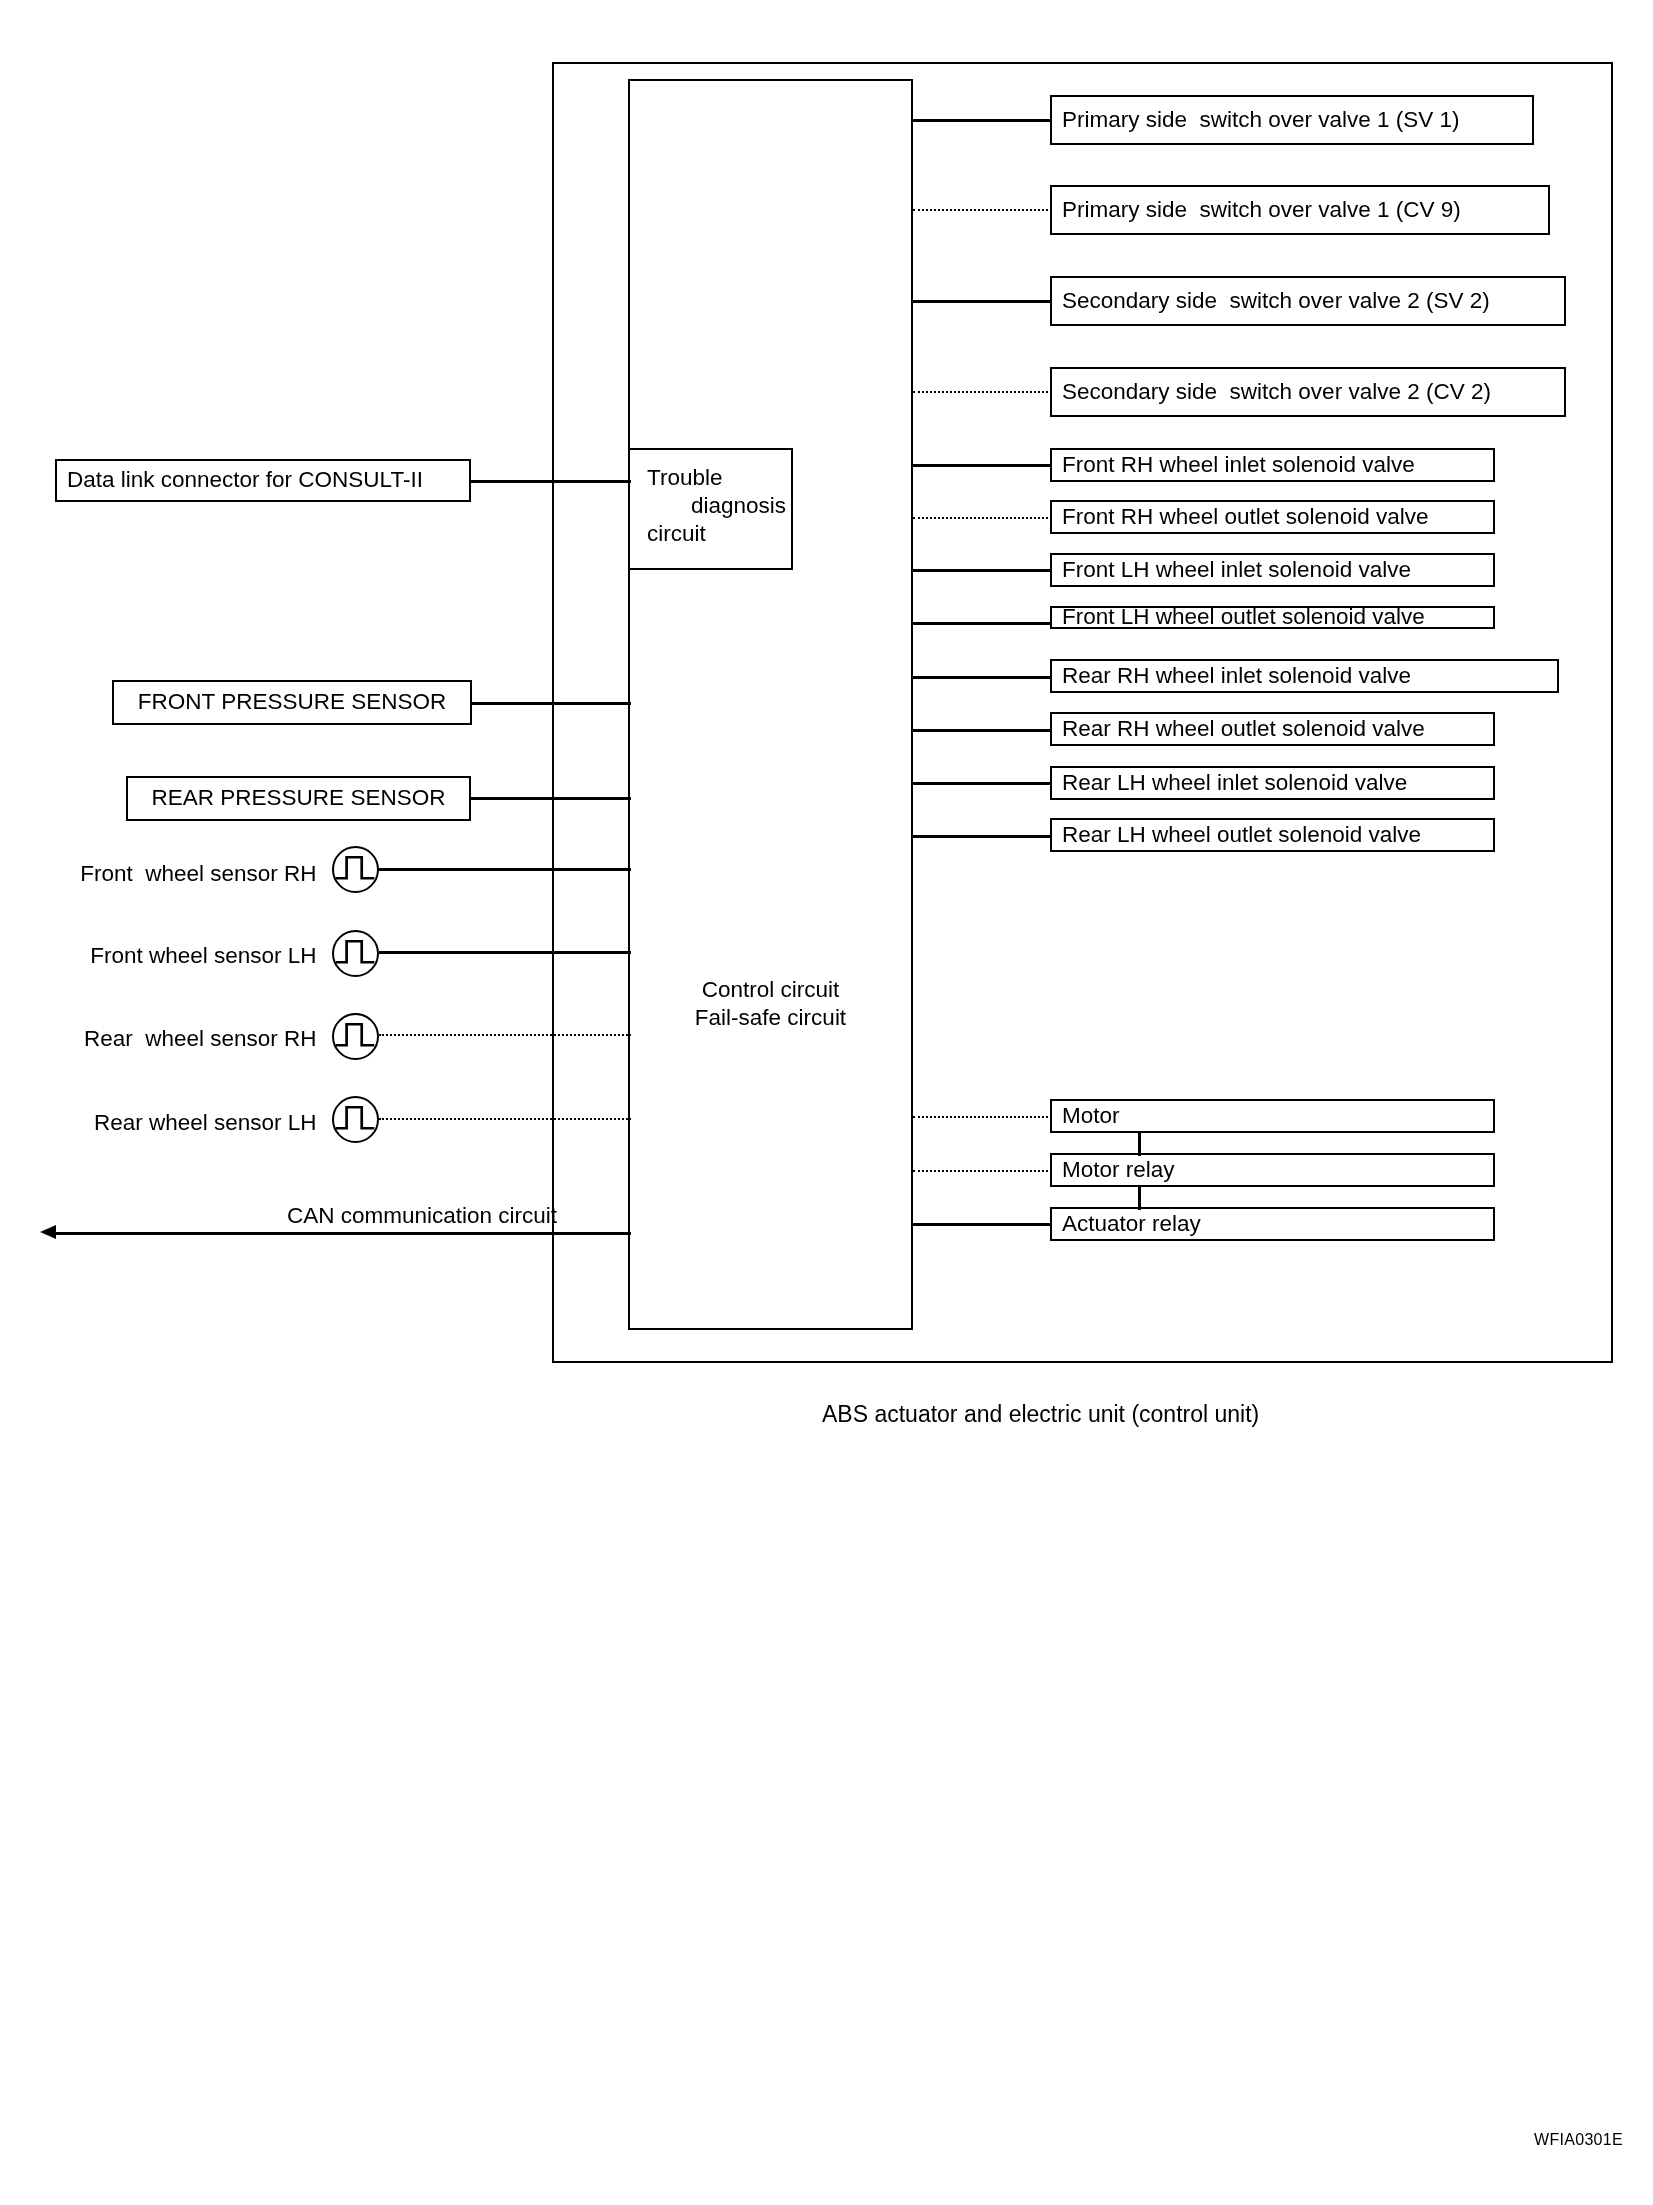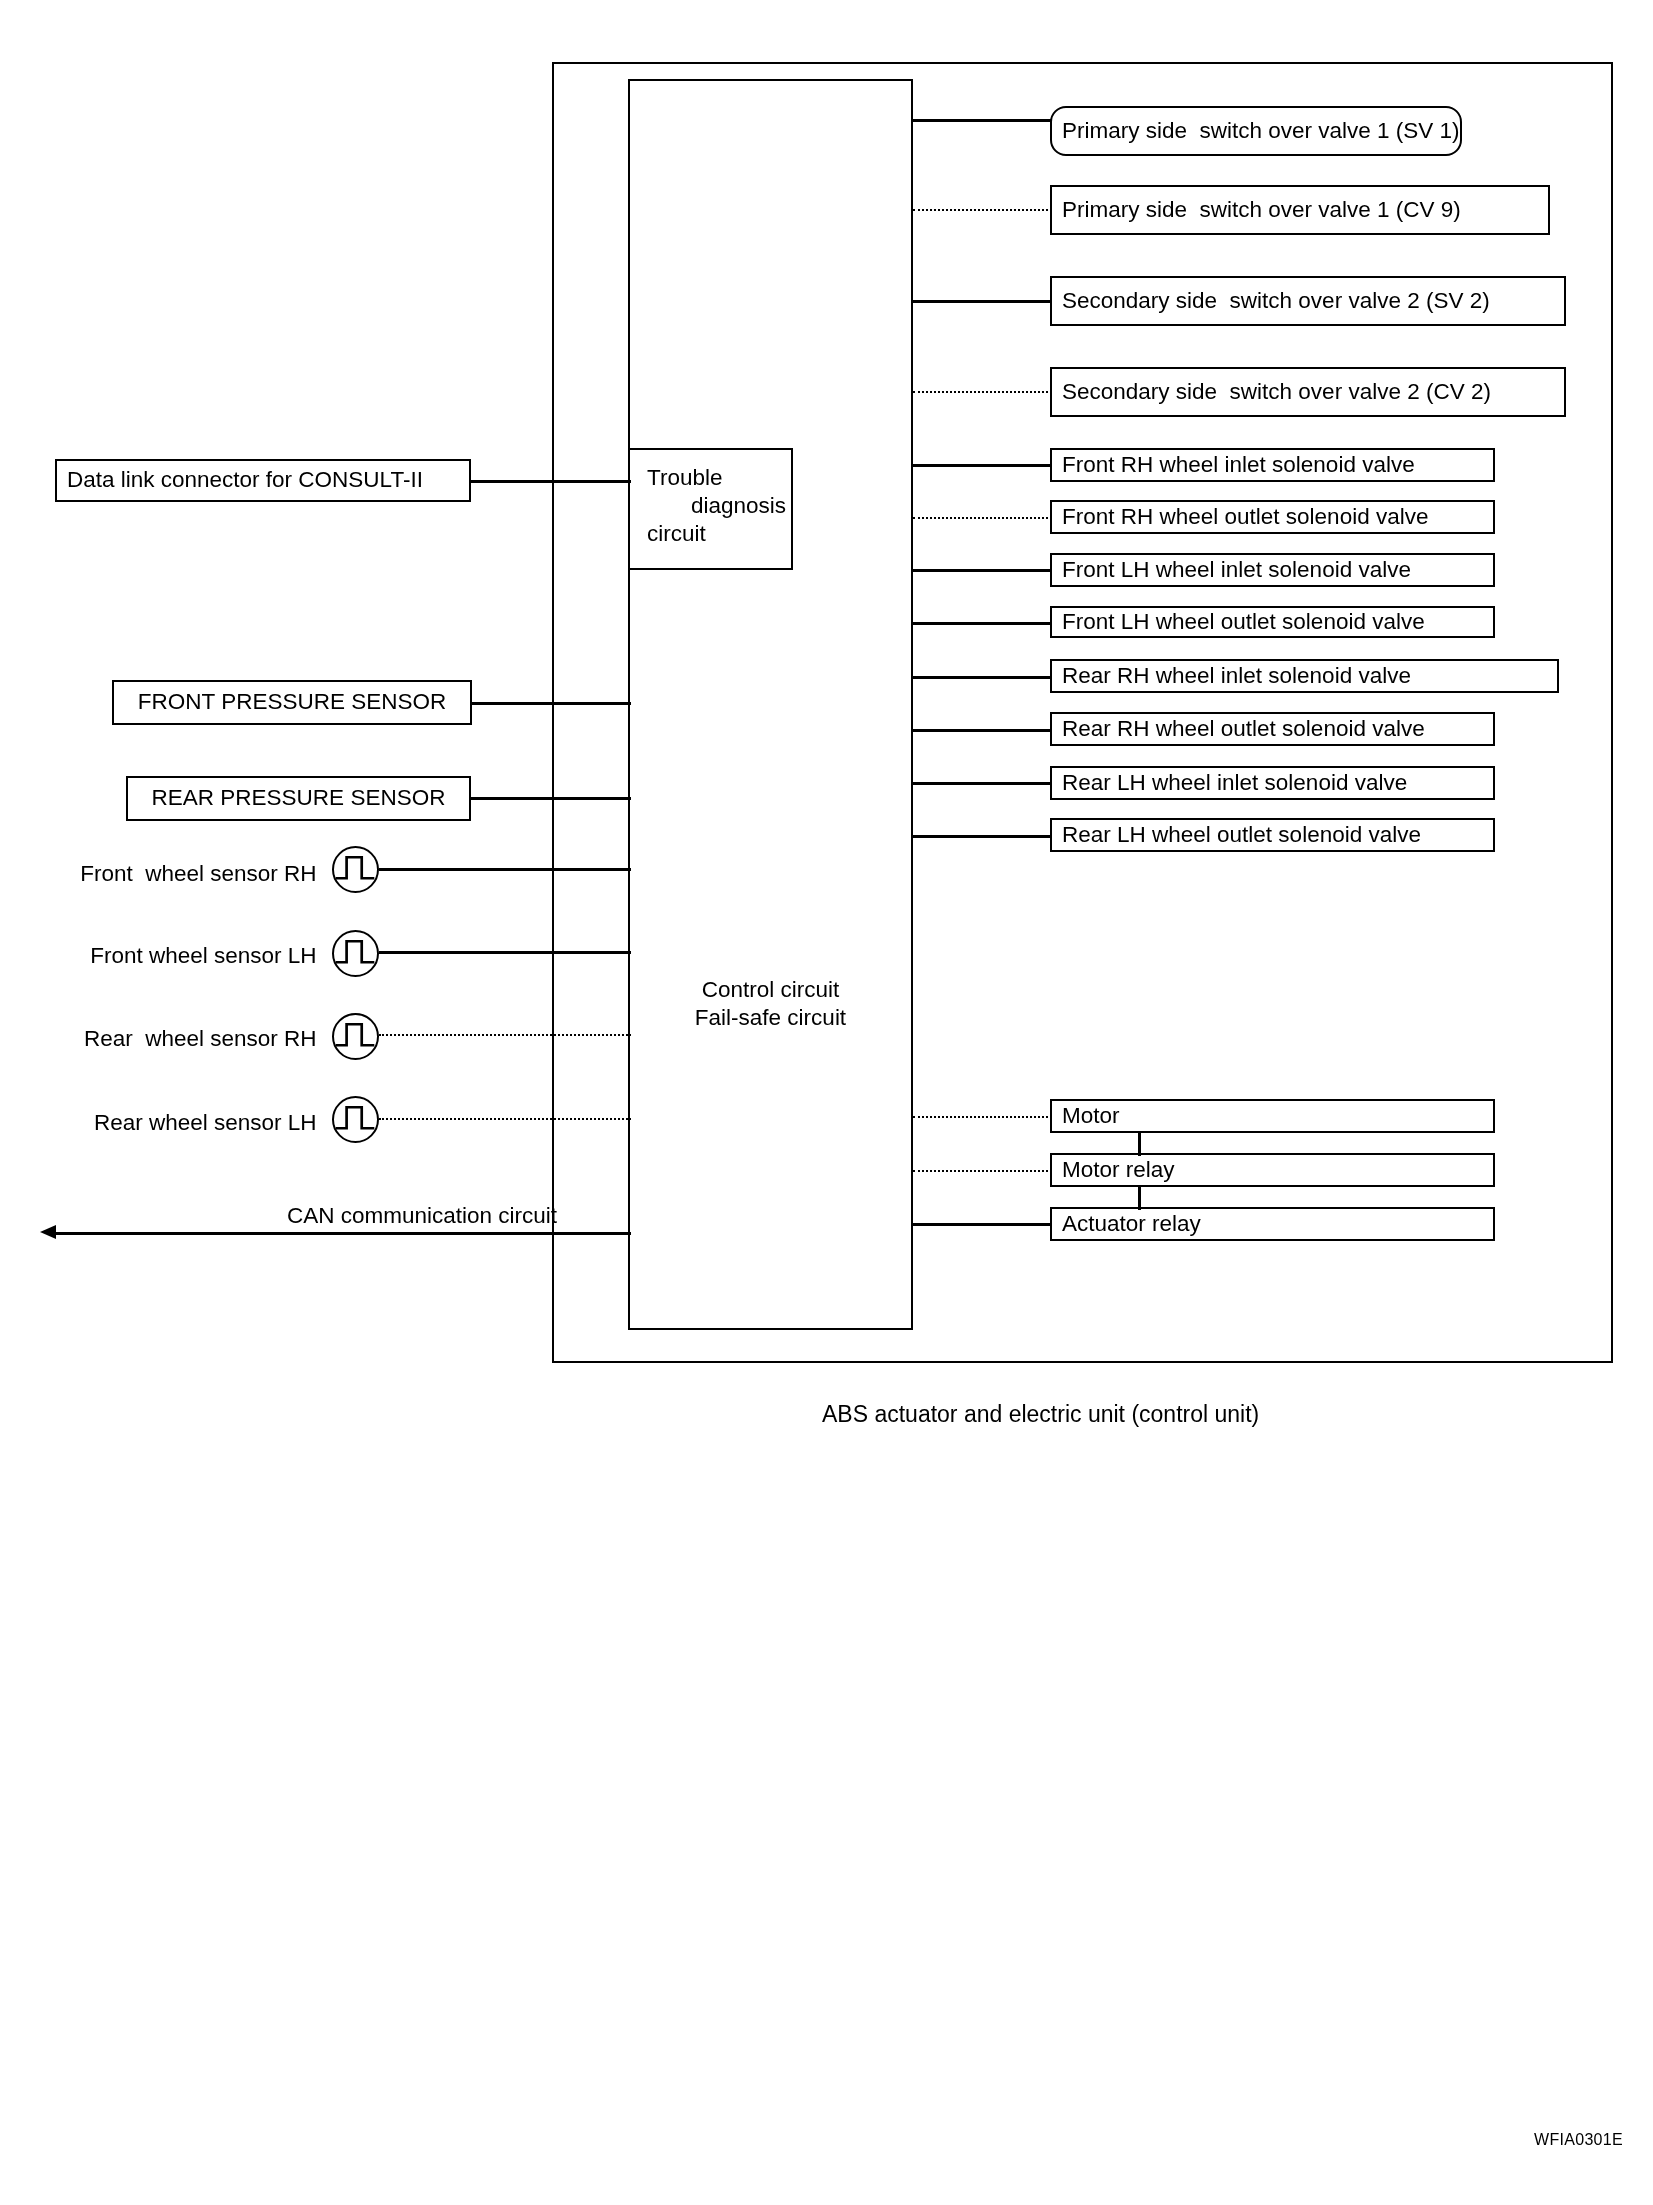--- a/index.html
+++ b/index.html
@@ -130,21 +130,21 @@
   <div class="abs sub-block" style="left:628px; top:448px; width:165px; height:122px;"></div>
 
   <div class="abs text-label" style="left:647px; top:464px; width:150px;">Trouble</div>
   <div class="abs text-label" style="left:647px; top:492px; width:150px;margin-left:44px;">diagnosis</div>
   <div class="abs text-label" style="left:647px; top:520px; width:150px;">circuit</div>
 
   <div class="abs text-label center" style="left:649px; top:976px; width:243px;">Control circuit</div>
   <div class="abs text-label center" style="left:649px; top:1004px; width:243px;">Fail-safe circuit</div>
 
   <div class="abs wire-h" style="left:913px; top:119px; width:139px;"></div>
-  <div class="abs out-box" style="left:1050px; top:106px; width:412px; height:50px;border-radius:16px;">
+  <div class="abs out-box" style="left:1050px; top:95px; width:484px; height:50px;">
     <span>Primary side  switch over valve 1 (SV 1)</span>
   </div>
 
   <div class="abs wire-h dotted" style="left:913px; top:209px; width:139px;"></div>
   <div class="abs out-box" style="left:1050px; top:185px; width:500px; height:50px;">
     <span>Primary side  switch over valve 1 (CV 9)</span>
   </div>
 
   <div class="abs wire-h" style="left:913px; top:300px; width:139px;"></div>
   <div class="abs out-box" style="left:1050px; top:276px; width:516px; height:50px;">
@@ -165,21 +165,21 @@
   <div class="abs out-box" style="left:1050px; top:500px; width:445px; height:34px;">
     <span>Front RH wheel outlet solenoid valve</span>
   </div>
 
   <div class="abs wire-h" style="left:913px; top:569px; width:139px;"></div>
   <div class="abs out-box" style="left:1050px; top:553px; width:445px; height:34px;">
     <span>Front LH wheel inlet solenoid valve</span>
   </div>
 
   <div class="abs wire-h" style="left:913px; top:622px; width:139px;"></div>
-  <div class="abs out-box" style="left:1050px; top:606px; width:445px; height:32px;">
+  <div class="abs out-box" style="left:1050px; top:606px; width:445px; height:23px;">
     <span>Front LH wheel outlet solenoid valve</span>
   </div>
 
   <div class="abs wire-h" style="left:913px; top:676px; width:139px;"></div>
   <div class="abs out-box" style="left:1050px; top:659px; width:509px; height:34px;">
     <span>Rear RH wheel inlet solenoid valve</span>
   </div>
 
   <div class="abs wire-h" style="left:913px; top:729px; width:139px;"></div>
   <div class="abs out-box" style="left:1050px; top:712px; width:445px; height:34px;">

